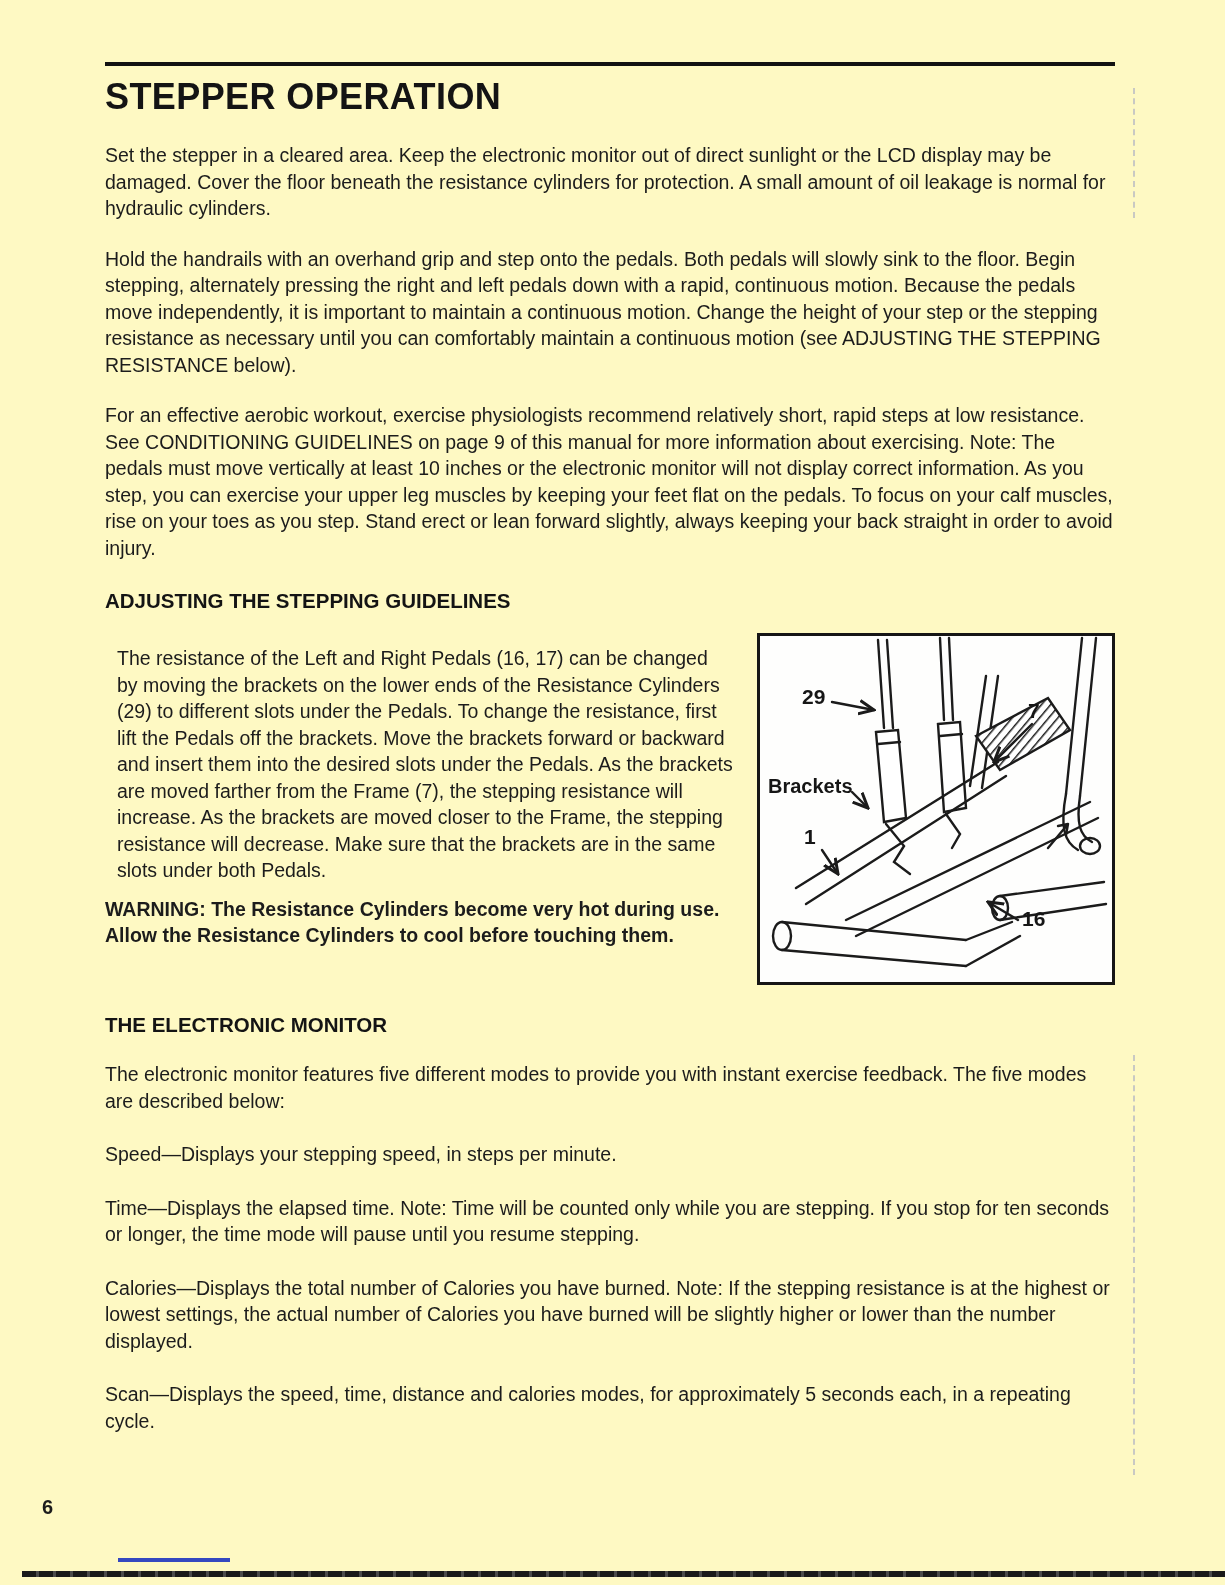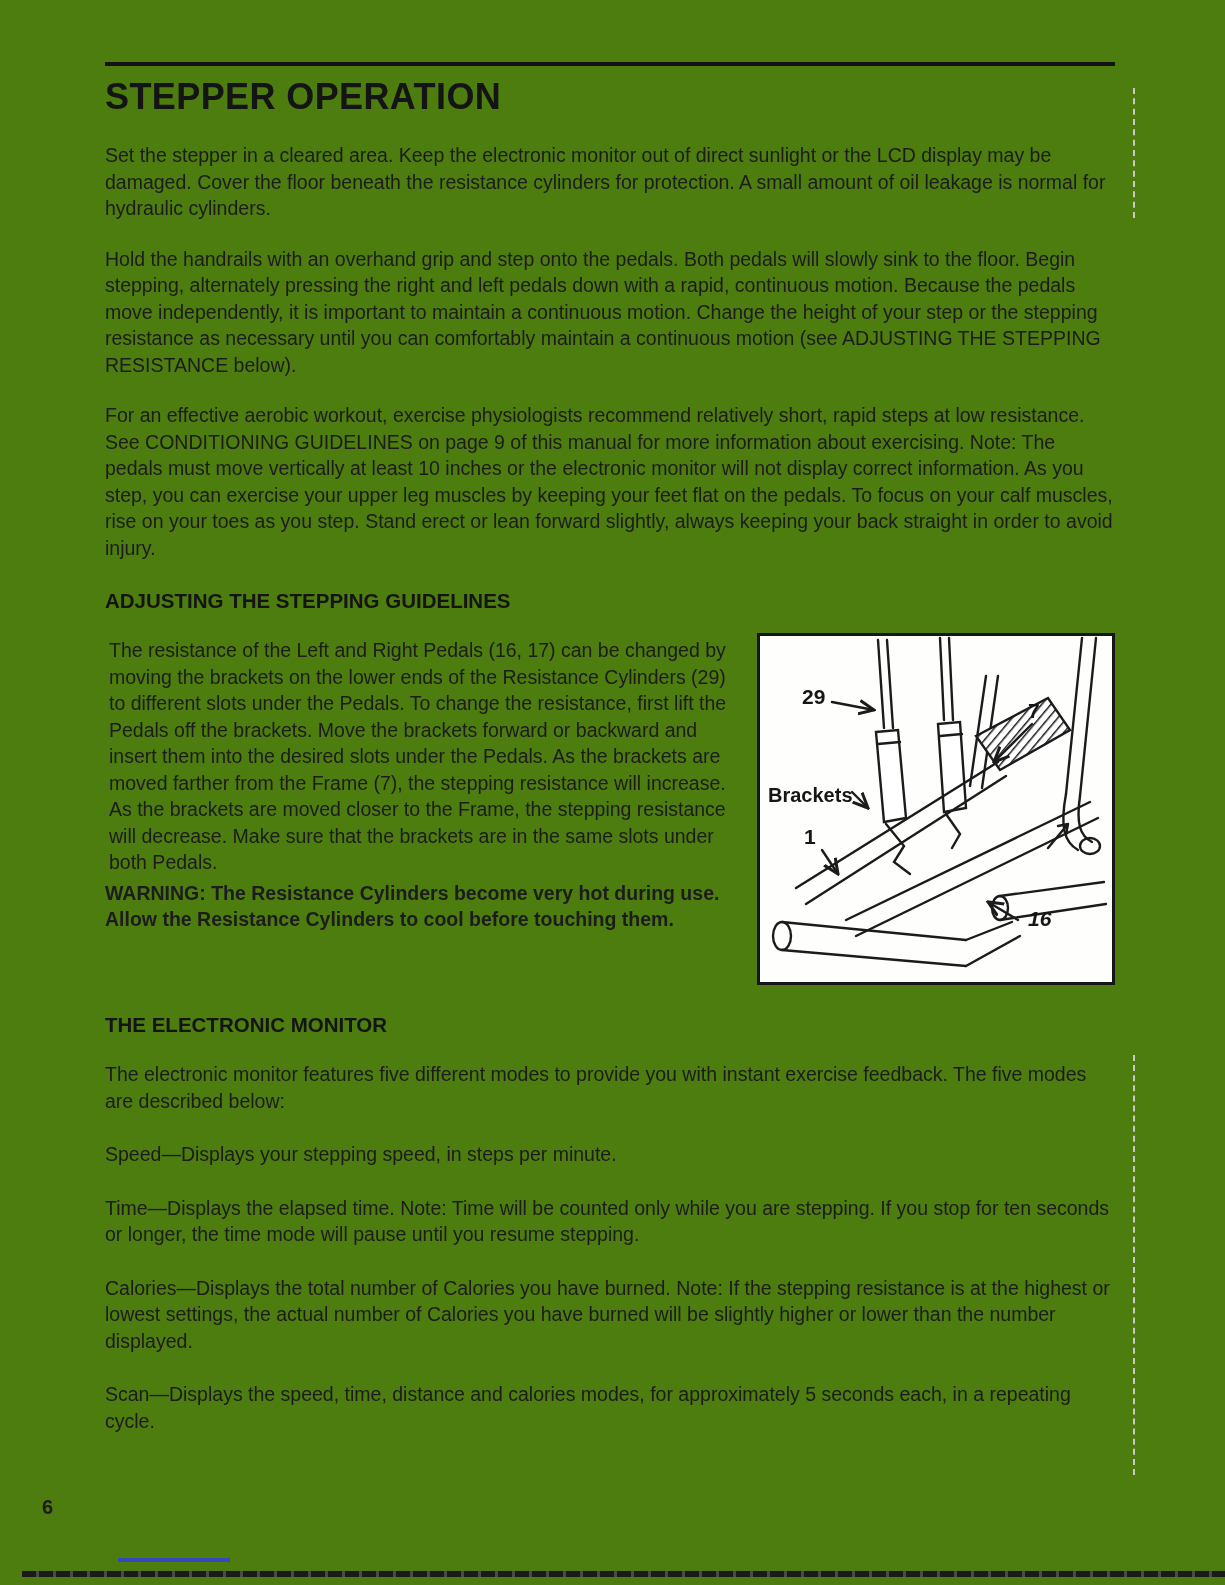--- a/index.html
+++ b/index.html
@@ -1,31 +1,31 @@
 <!DOCTYPE html>
 <html><head>
 <meta charset="utf-8">
 <style>
   html, body { margin:0; padding:0; background:#ffffff; }
   .page {
     position:relative; width:1225px; height:1585px;
-    background:#4d7c0f; overflow:hidden;
+    background:#fef9c3; overflow:hidden;
     font-family:"Liberation Sans", sans-serif; color:#1c1c1c;
   }
   .content { position:absolute; left:105px; top:42px; width:1010px; }
   .top-rule { height:4px; background:#121212; margin-top:20px; }
   h1.doc-title {
     font-size:36px; font-weight:bold; letter-spacing:0.4px;
     margin:10px 0 0 0; color:#141414;
   }
   p.body-p { font-size:19.5px; line-height:26.5px; margin:24px 0 0 0; }
   h2.sec-h { font-size:20.5px; font-weight:bold; margin:28px 0 0 0; color:#141414; }
   .adjust-row { display:flex; align-items:flex-start; margin-top:20px; }
   .adjust-text { width:640px; margin-right:12px; }
-  .adjust-text .body { margin:4px; font-size:19.5px; line-height:26.5px; }
+  .adjust-text .body { margin:12px; font-size:19.5px; line-height:26.5px; }
   .adjust-text .warning { margin:0; font-size:19.5px; line-height:26.5px; font-weight:bold; }
   .figure-box {
     position:relative; width:352px; height:346px; flex:0 0 auto;
     border:3px solid #161616; background:#fefefd;text-align:right;
   }
   .figure-box svg { position:absolute; left:0; top:0; width:100%; height:100%; }
   .fig-label { position:absolute; font-weight:600; font-size:21px; color:#161616; line-height:1; }
   .fig-label.brackets { font-size:20px; }
   .modes p.body-p { margin-top:27px; }
   .page-number { position:absolute; left:42px; top:1496px; font-size:20px; font-weight:bold; }
@@ -118,23 +118,23 @@
             <line x1="272" y1="88" x2="234" y2="126" marker-end="url(#ah)"></line>
             <line x1="92" y1="156" x2="108" y2="172" marker-end="url(#ah)"></line>
             <line x1="62" y1="214" x2="78" y2="238" marker-end="url(#ah)"></line>
             <line x1="258" y1="284" x2="228" y2="266" marker-end="url(#ah)"></line>
 
             <path d="M288,212 L308,188 M308,188 L298,190 M308,188 L306,199"></path>
           </g>
         </svg>
         <span class="fig-label" style="left:42px; top:50px;">29</span>
         <span class="fig-label" style="left:268px; top:64px;">7</span>
-        <span class="fig-label brackets" style="left:8px; top:140px;margin-top:9px;">Brackets</span>
+        <span class="fig-label brackets" style="left:8px; top:140px;">Brackets</span>
         <span class="fig-label" style="left:44px; top:190px;">1</span>
-        <span class="fig-label" style="left:268px; top:272px;font-style:italic;">16</span>
+        <span class="fig-label" style="left:262px; top:272px;">16</span>
       </div>
     </div>
 
     <h2 class="sec-h">THE ELECTRONIC MONITOR</h2>
 
     <p class="body-p">The electronic monitor features five different modes to provide you with instant exercise feedback. The five modes are described below:</p>
 
     <div class="modes">
       <p class="body-p">Speed—Displays your stepping speed, in steps per minute.</p>
       <p class="body-p">Time—Displays the elapsed time.  Note:  Time will be counted only while you are stepping.  If you stop for ten seconds or longer, the time mode will pause until you resume stepping.</p>

